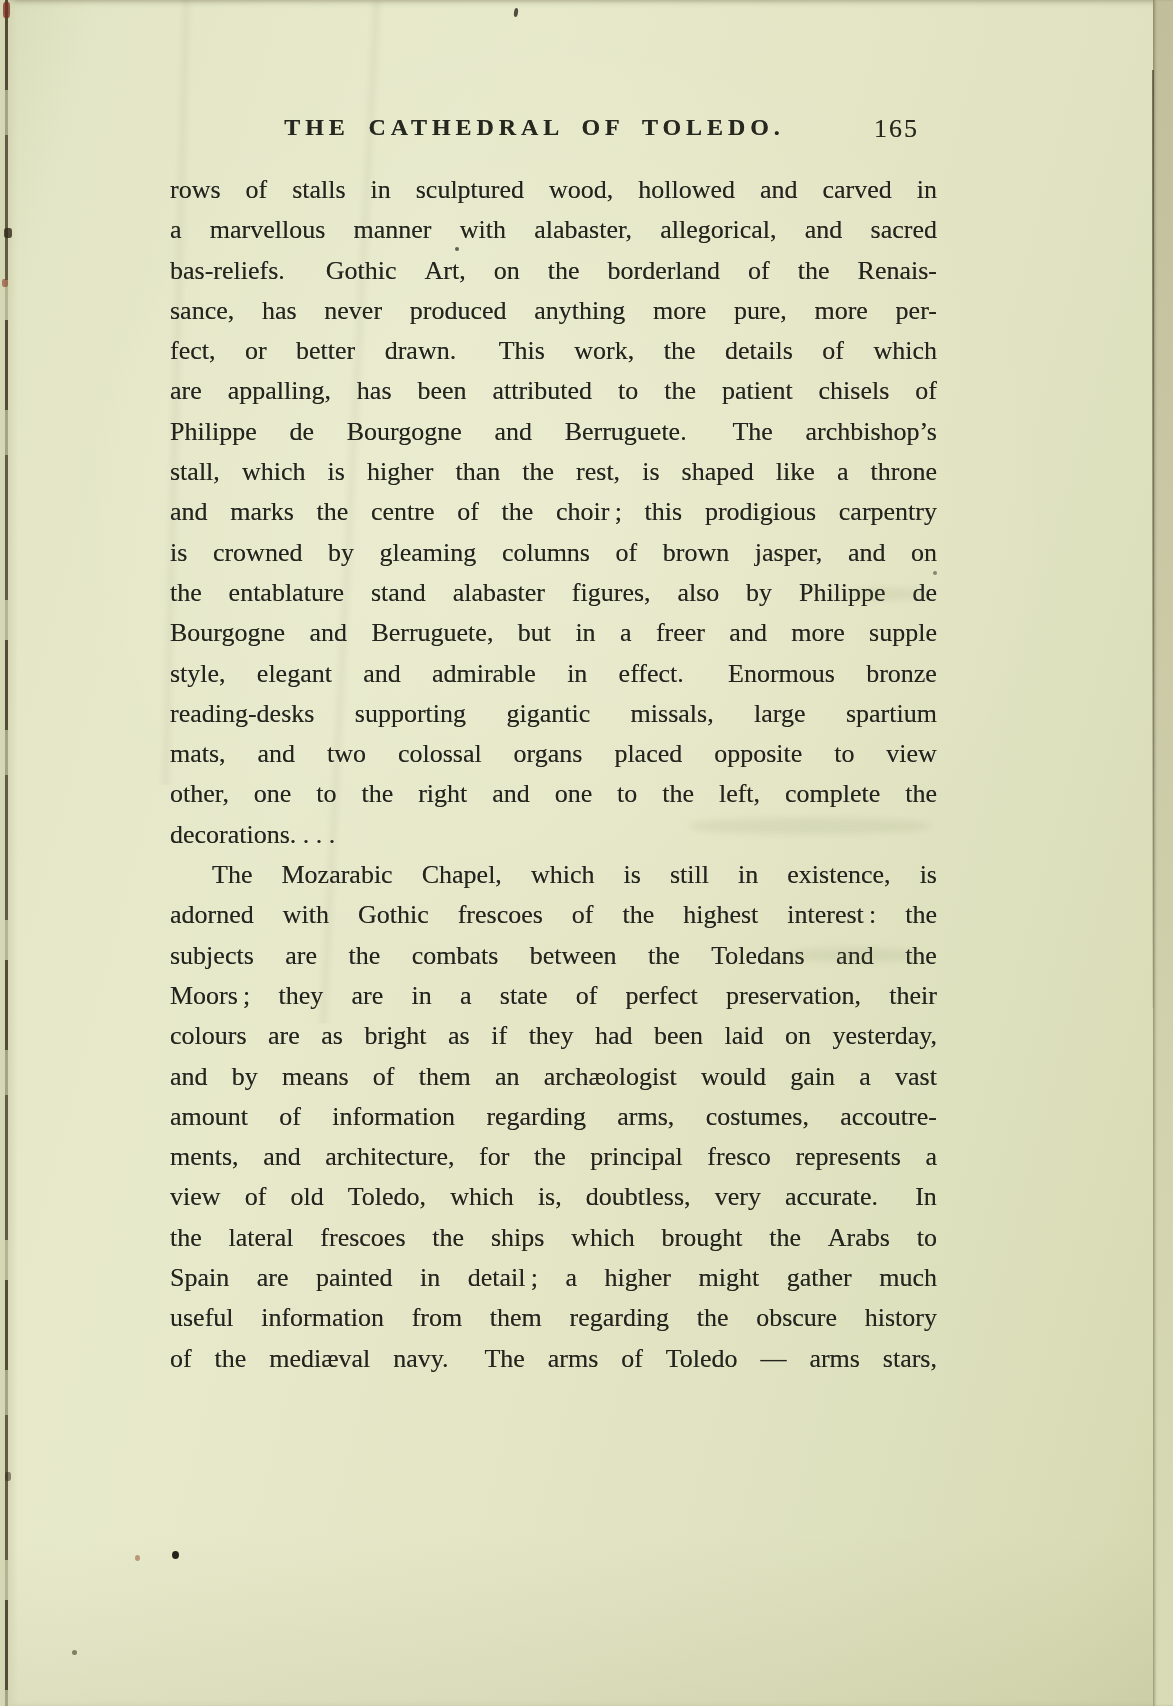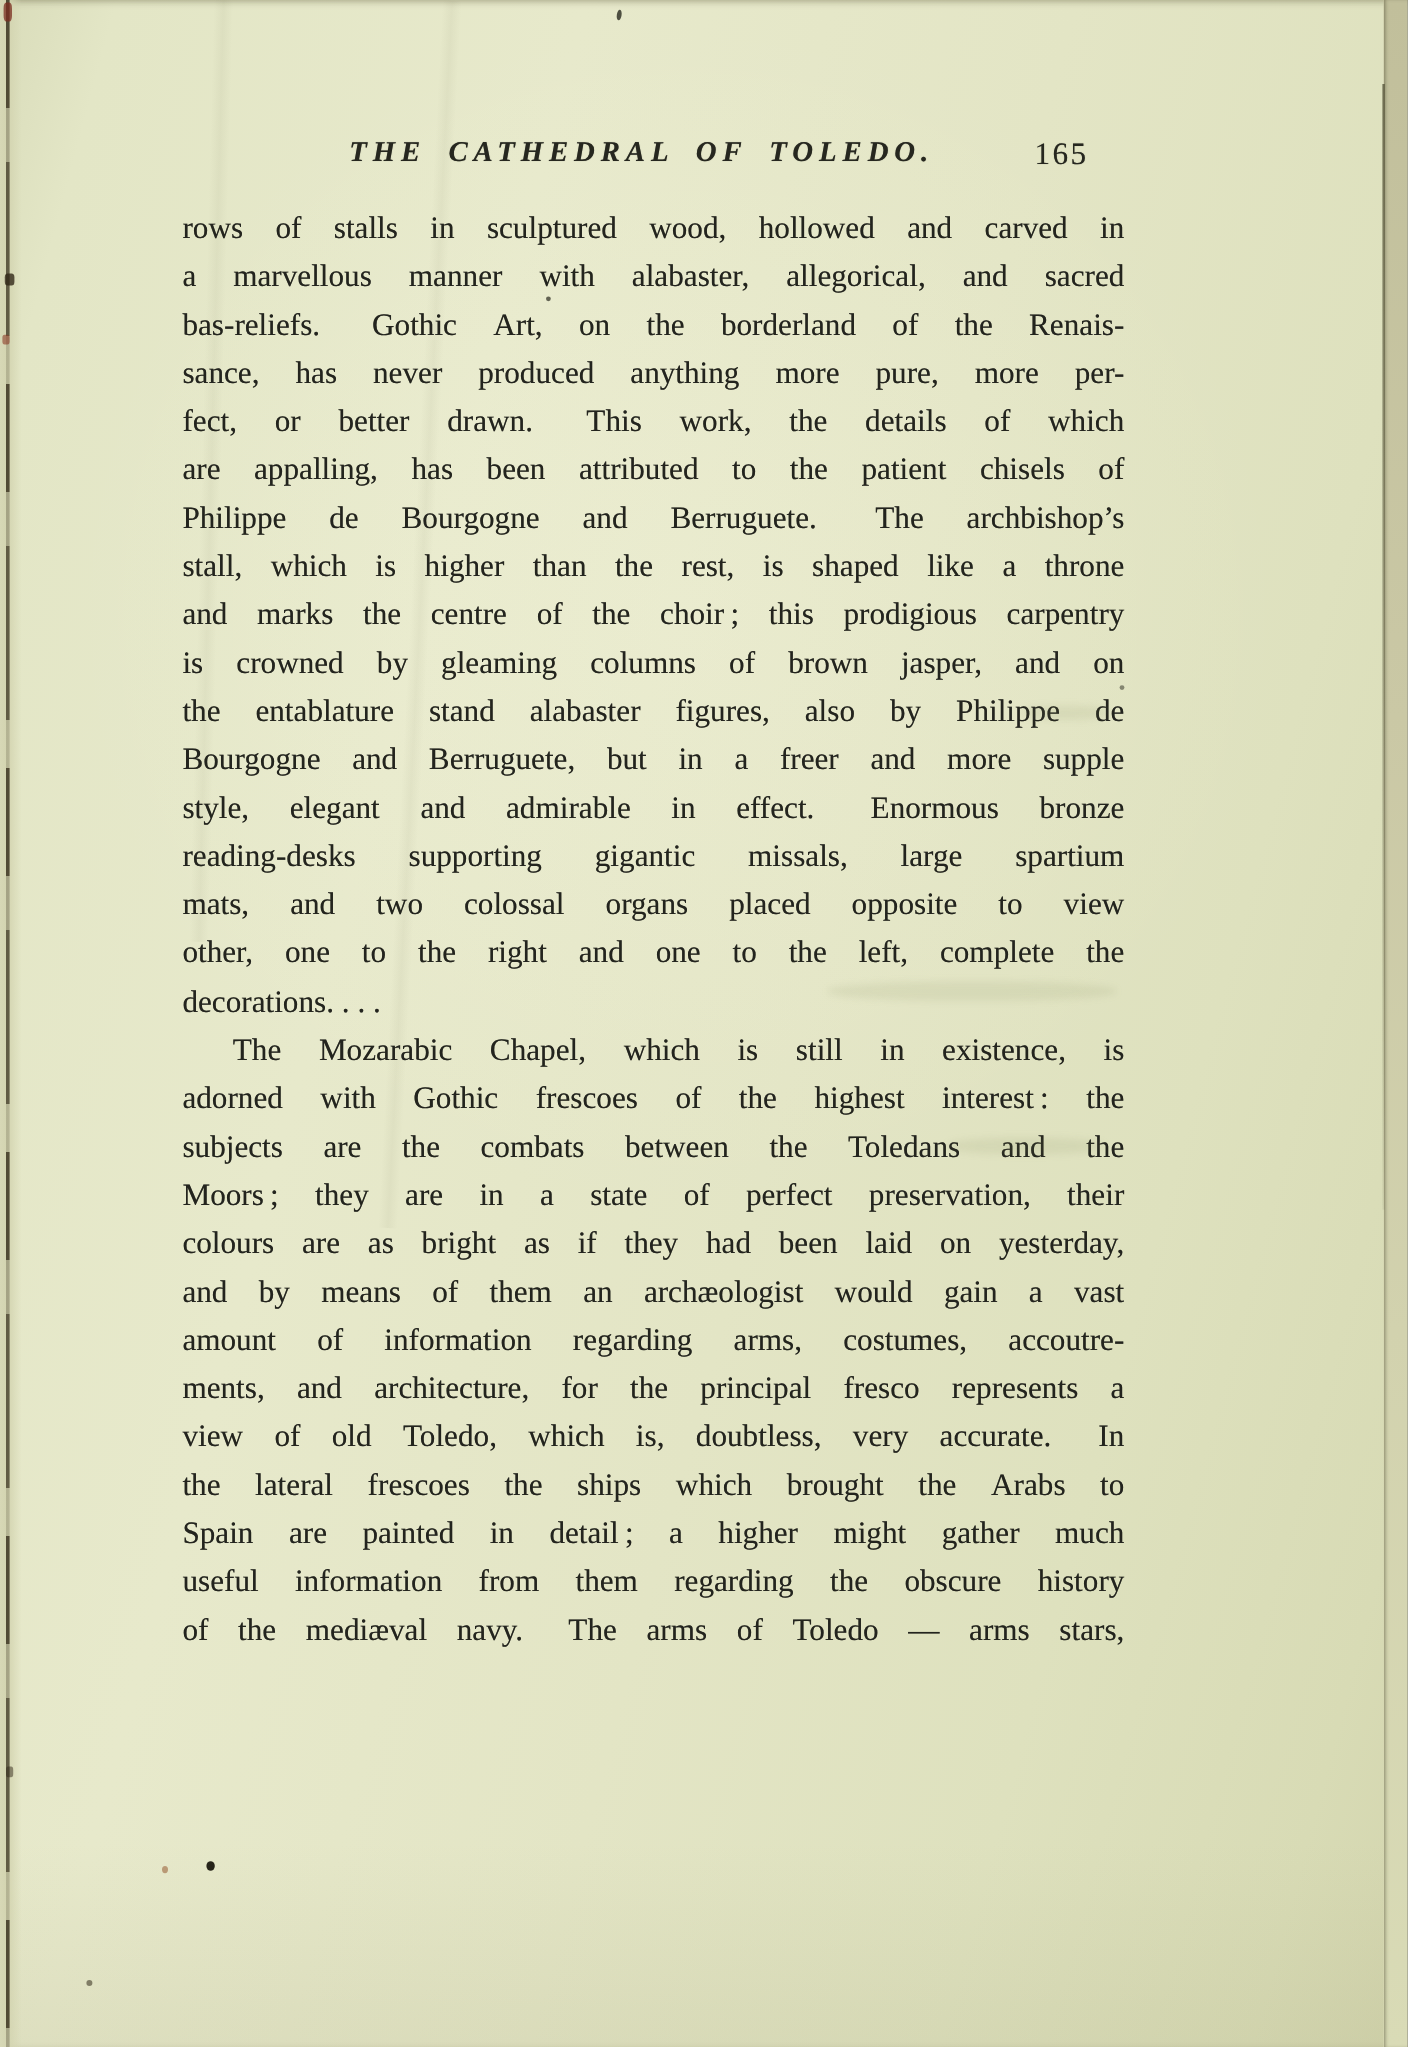--- a/index.html
+++ b/index.html
@@ -52,37 +52,37 @@
   .crease.c2{left:342px;transform:rotate(3deg);height:60%;}
   
   .header{
     position:absolute;left:152px;top:114px;width:785px;height:38px;
   }
   .header-title{
     position:absolute;left:50%;transform:translateX(-52%);
     font-size:24px;font-weight:700;letter-spacing:0.205em;word-spacing:0.32em;
     white-space:pre;color:#26271f;
     text-shadow:0 0 0.6px rgba(35,36,30,0.55);
-    font-style:italic;
   }
   .folio{
-    position:absolute;right:30px;top:0;
+    position:absolute;right:18px;top:0;
     font-size:26px;letter-spacing:2px;color:#26271f;
     text-shadow:0 0 0.6px rgba(35,36,30,0.55);
   }
   
   .body{
     position:absolute;left:152px;top:170px;width:785px;
     font-size:26px;
     text-shadow:0 0 0.55px rgba(35,36,30,0.5);
   }
   .line{
     display:flex;justify-content:space-between;
     height:40.3px;line-height:40.3px;
     white-space:pre;
+    margin-left:18px;
   }
   .line span{white-space:pre;}
   .line.flush{display:block;justify-content:flex-start;font-family:Liberation Serif, serif;}
   .line.indent{padding-left:42px;}
   
   .speck{position:absolute;border-radius:50%;}
   .ghost{position:absolute;filter:blur(3px);border-radius:45%;
     background:rgba(128,138,90,0.12);pointer-events:none;}
 </style>
 </head>

